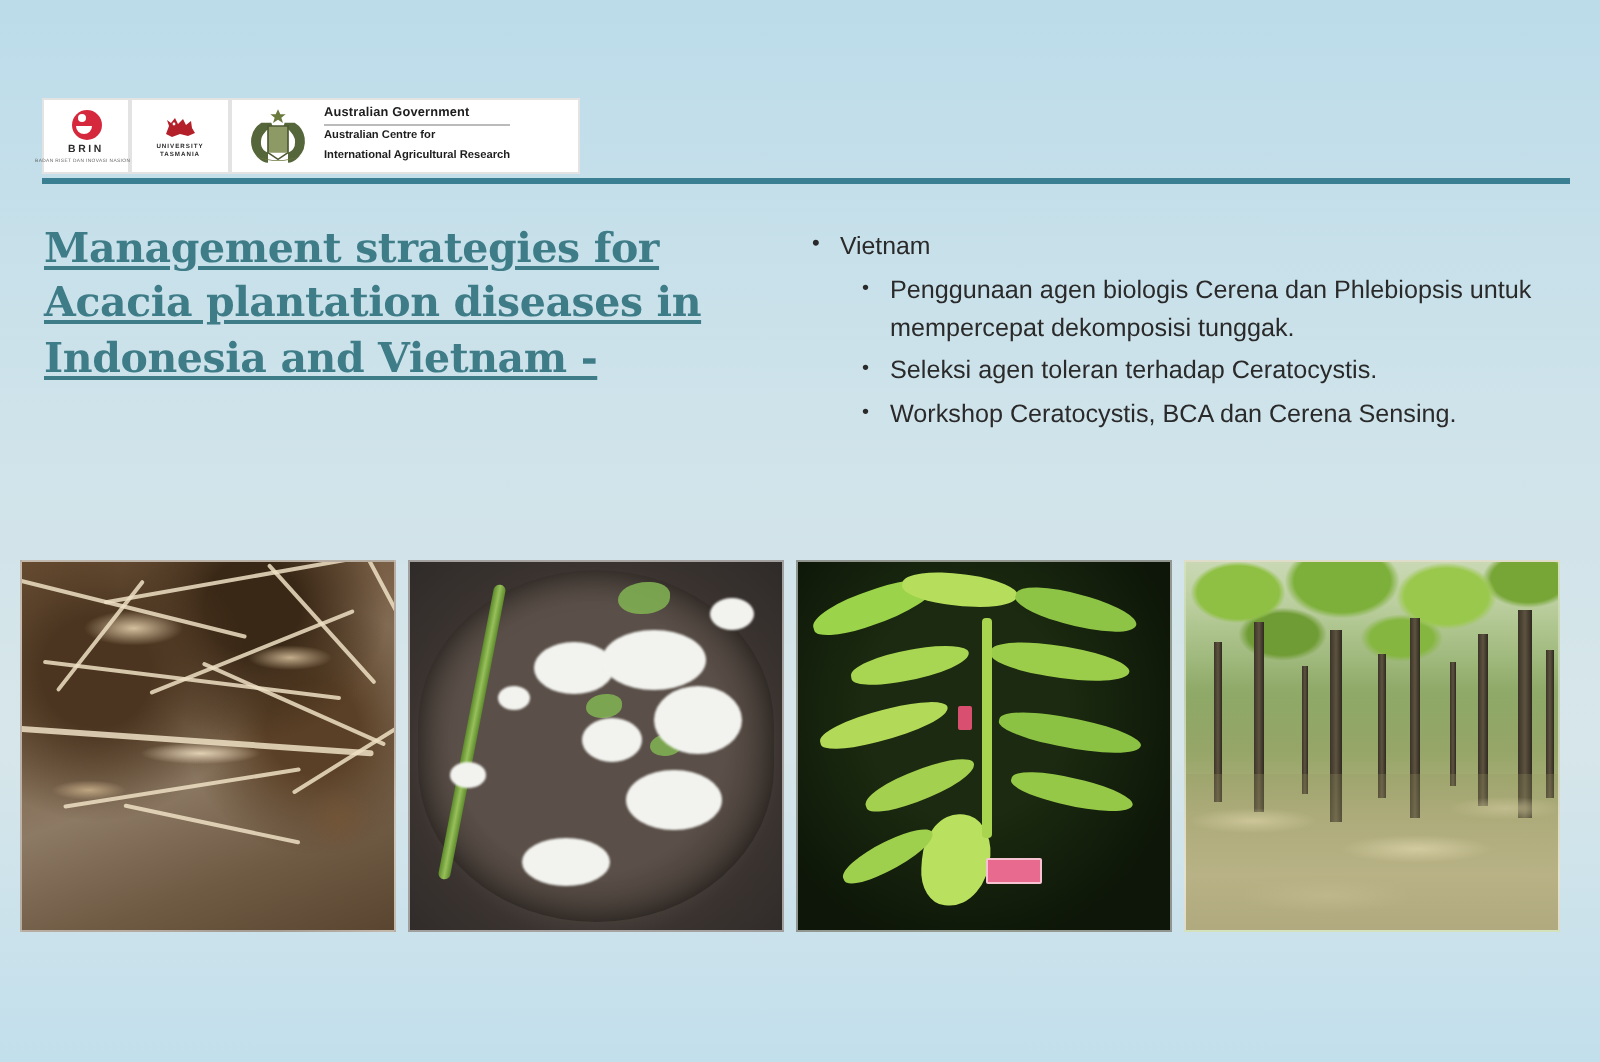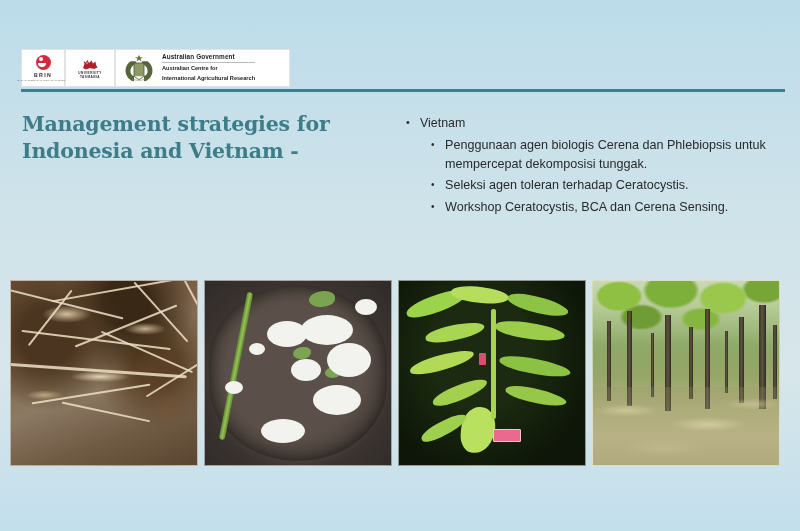--- a/index.html
+++ b/index.html
@@ -49,21 +49,21 @@
 
   
   .title{
     position:absolute;left:22px;top:111px;width:360px;
     font-family:"DejaVu Serif",serif;
     font-weight:bold;
     font-size:20.5px;line-height:1.33;
     color:#3e7c88;
     letter-spacing:-0.2px;
   }
-  .title div{white-space:nowrap;}
+  .title div{white-space:nowrap;text-decoration:underline;}
 
   
   .bullets{position:absolute;left:406px;top:114px;width:380px;color:#2a2a2a;}
   .b1{display:flex;font-size:12.4px;line-height:1.5;margin-bottom:3px;}
   .b1 .dot{width:14px;flex:0 0 14px;text-align:left;font-size:11px;line-height:1.62;}
   .b2{display:flex;font-size:12.6px;line-height:1.5;margin:0 0 3px 25px;}
   .b2 .dot{width:14px;flex:0 0 14px;text-align:left;font-size:10px;line-height:1.75;}
   .b2 .txt{flex:1;}
 
   
@@ -170,20 +170,21 @@
         <div class="acia-centre">International Agricultural Research</div>
       </div>
     </div>
 
   </div>
 
   <div class="rule"></div>
 
   <div class="title">
     <div>Management strategies for</div>
+    <div>Acacia plantation diseases in</div>
     <div>Indonesia and Vietnam -</div>
   </div>
 
   <div class="bullets">
 
     <div class="b1">
       <span class="dot">•</span>
       <span>Vietnam</span>
     </div>
 

